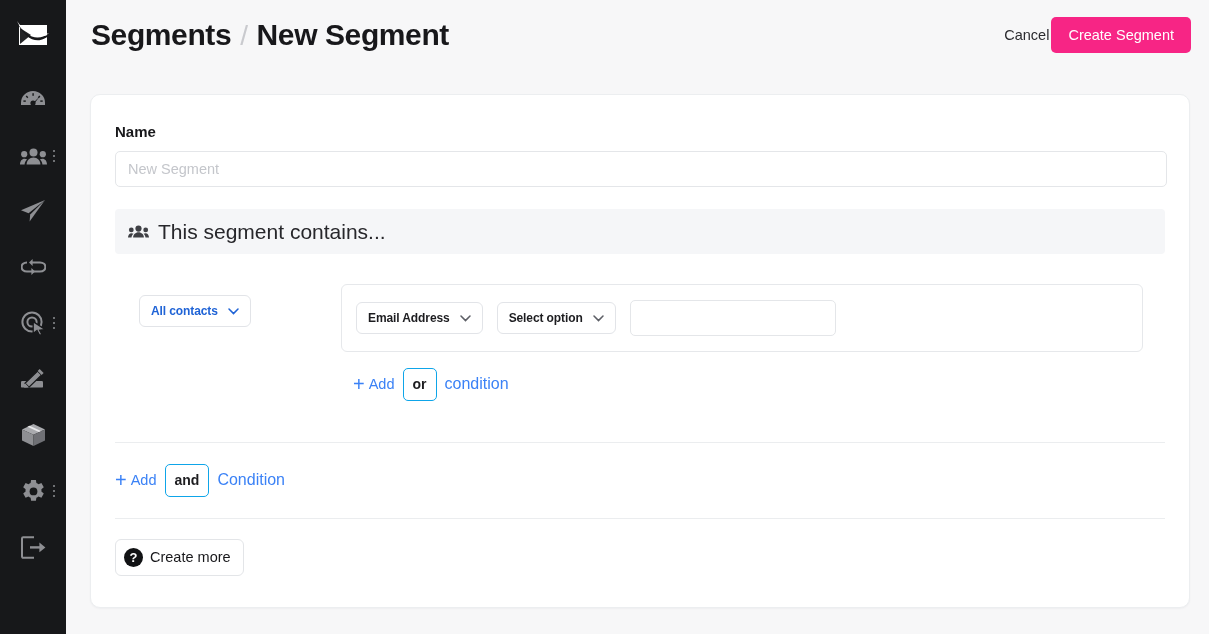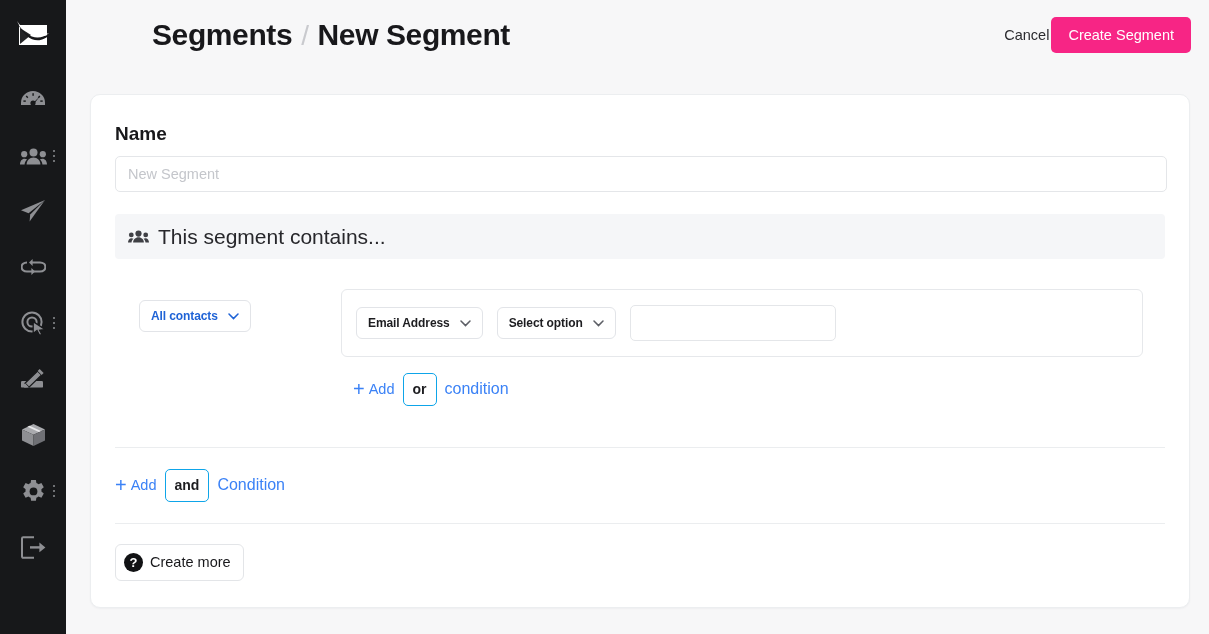--- a/index.html
+++ b/index.html
@@ -54,22 +54,21 @@
     height: 634px;
     background: #f7f7f8;
     position: relative;
   }
 
   
   .header {
     height: 70px;
     display: flex;
     align-items: center;
-    padding: 0 18px 0 40px;
-    margin-left: 46px;
+    padding: 0 18px 0 25px;
   }
   .breadcrumb {
     display: flex; align-items: baseline;
     font-size: 30px;
     letter-spacing: -0.4px;
   }
   .crumb-root { font-weight: 700; color: #18181b; }
   .crumb-sep { font-weight: 400; color: #c9cace; margin: 0 9px; font-size: 28px; }
   .crumb-current { font-weight: 700; color: #18181b; }
 
@@ -102,21 +101,21 @@
     height: 514px;
     background: #ffffff;
     border: 1px solid #eceef0;
     border-radius: 10px;
     box-shadow: 0 1px 2px rgba(16,24,40,.04);
   }
 
   .card-body { padding: 28px 24px 0 24px; }
 
   .field-label {
-    font-size: 19px;
+    font-size: 15px;
     font-weight: 700;
     color: #18181b;
     margin-bottom: 11px;
   }
   .text-input {
     display: block;
     width: 1052px;
     height: 36px;
     border: 1px solid #e4e6e9;
     border-radius: 5px;

